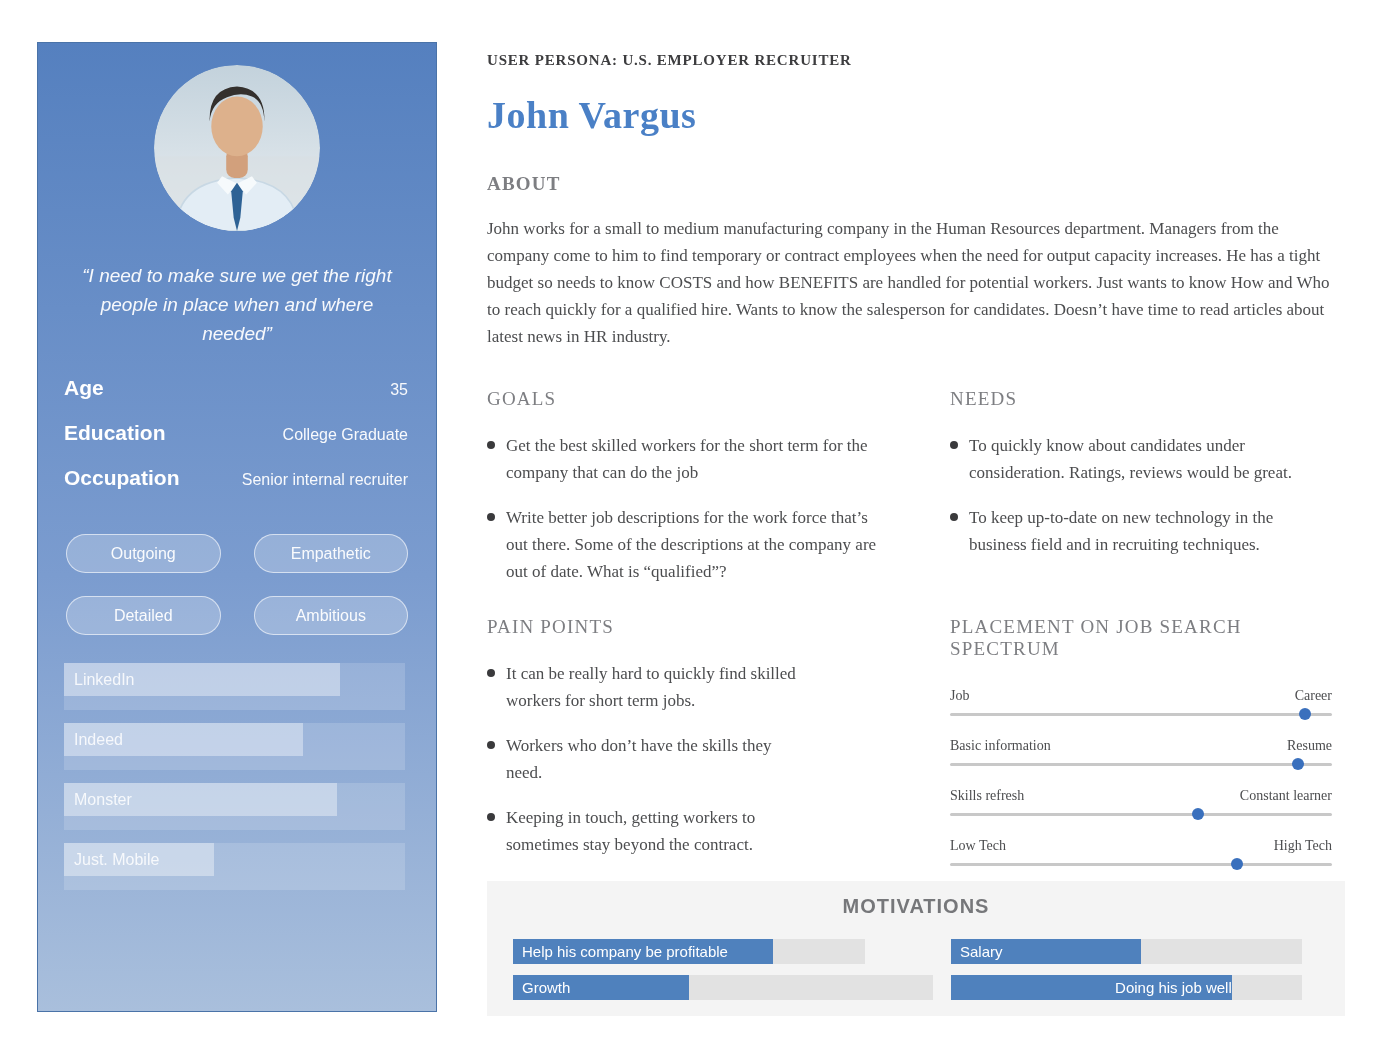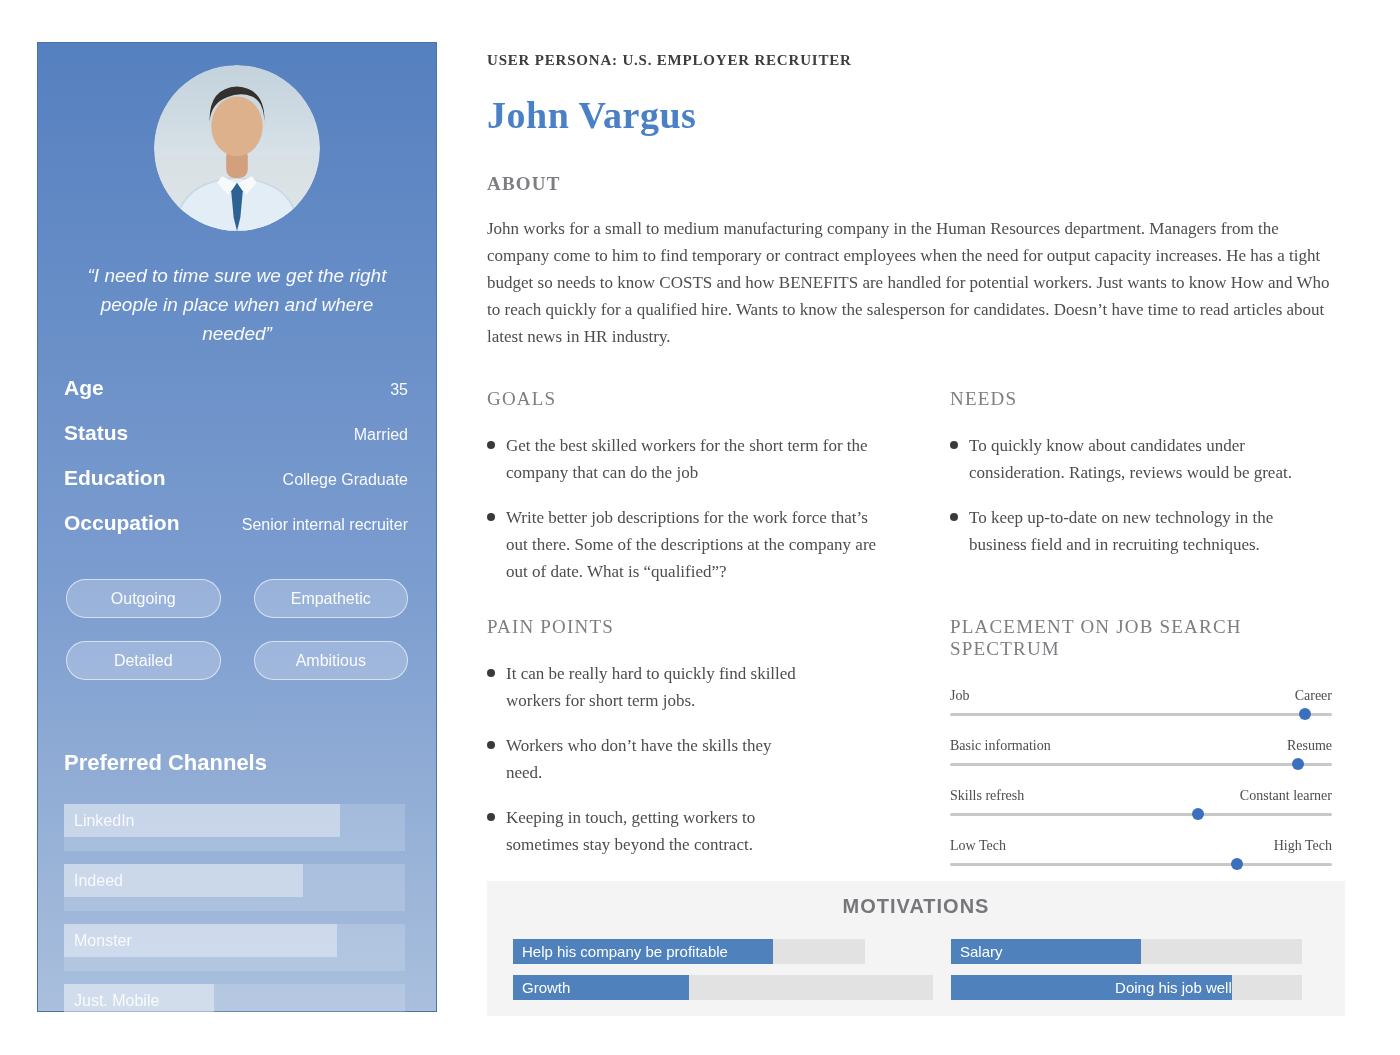--- a/index.html
+++ b/index.html
@@ -90,49 +90,44 @@
           <rect x="43.5" y="50" width="13" height="18" rx="5" fill="#d2a07c"></rect>
           <ellipse cx="50" cy="37" rx="15.5" ry="18" fill="#ddb18c"></ellipse>
           <path d="M33.5,34 Q33,14 50,13 Q67,14 66.5,34 Q66,22 59,19 Q52,16 44,19.5 Q34.5,23 33.5,34 Z" fill="#34302d"></path>
           <path d="M41,67 L50,71.5 L44.5,78 L38,71 Z" fill="#f6fafc"></path>
           <path d="M59,67 L50,71.5 L55.5,78 L62,71 Z" fill="#f6fafc"></path>
           <path d="M50,71 L46.5,76 L48,92 L50,100 L52,92 L53.5,76 Z" fill="#2e6295"></path>
         </g>
       </svg>
     </div>
 
-    <p class="quote">“I need to time sure we get the right people in place when and where needed”</p>
+    <p class="quote">“I need to make sure we get the right people in place when and where needed”</p>
 
     <div class="demo">
       <div class="demo-row">
         <span class="demo-label">Age</span>
         <span class="demo-value">35</span>
-      </div>
-      <div class="demo-row">
-        <span class="demo-label">Status</span>
-        <span class="demo-value">Married</span>
       </div>
       <div class="demo-row">
         <span class="demo-label">Education</span>
         <span class="demo-value">College Graduate</span>
       </div>
       <div class="demo-row">
         <span class="demo-label">Occupation</span>
         <span class="demo-value">Senior internal recruiter</span>
       </div>
     </div>
 
     <div class="traits">
       <div class="pill">Outgoing</div>
       <div class="pill">Empathetic</div>
       <div class="pill">Detailed</div>
       <div class="pill">Ambitious</div>
     </div>
 
-    <h3 class="channels-title">Preferred Channels</h3>
 
     <div class="channels">
       <div class="chan-track">
         <div class="chan-fill" style="width: 81%;">
           <span class="chan-label">LinkedIn</span>
         </div>
       </div>
       <div class="chan-track">
         <div class="chan-fill" style="width: 70%;">
           <span class="chan-label">Indeed</span>

